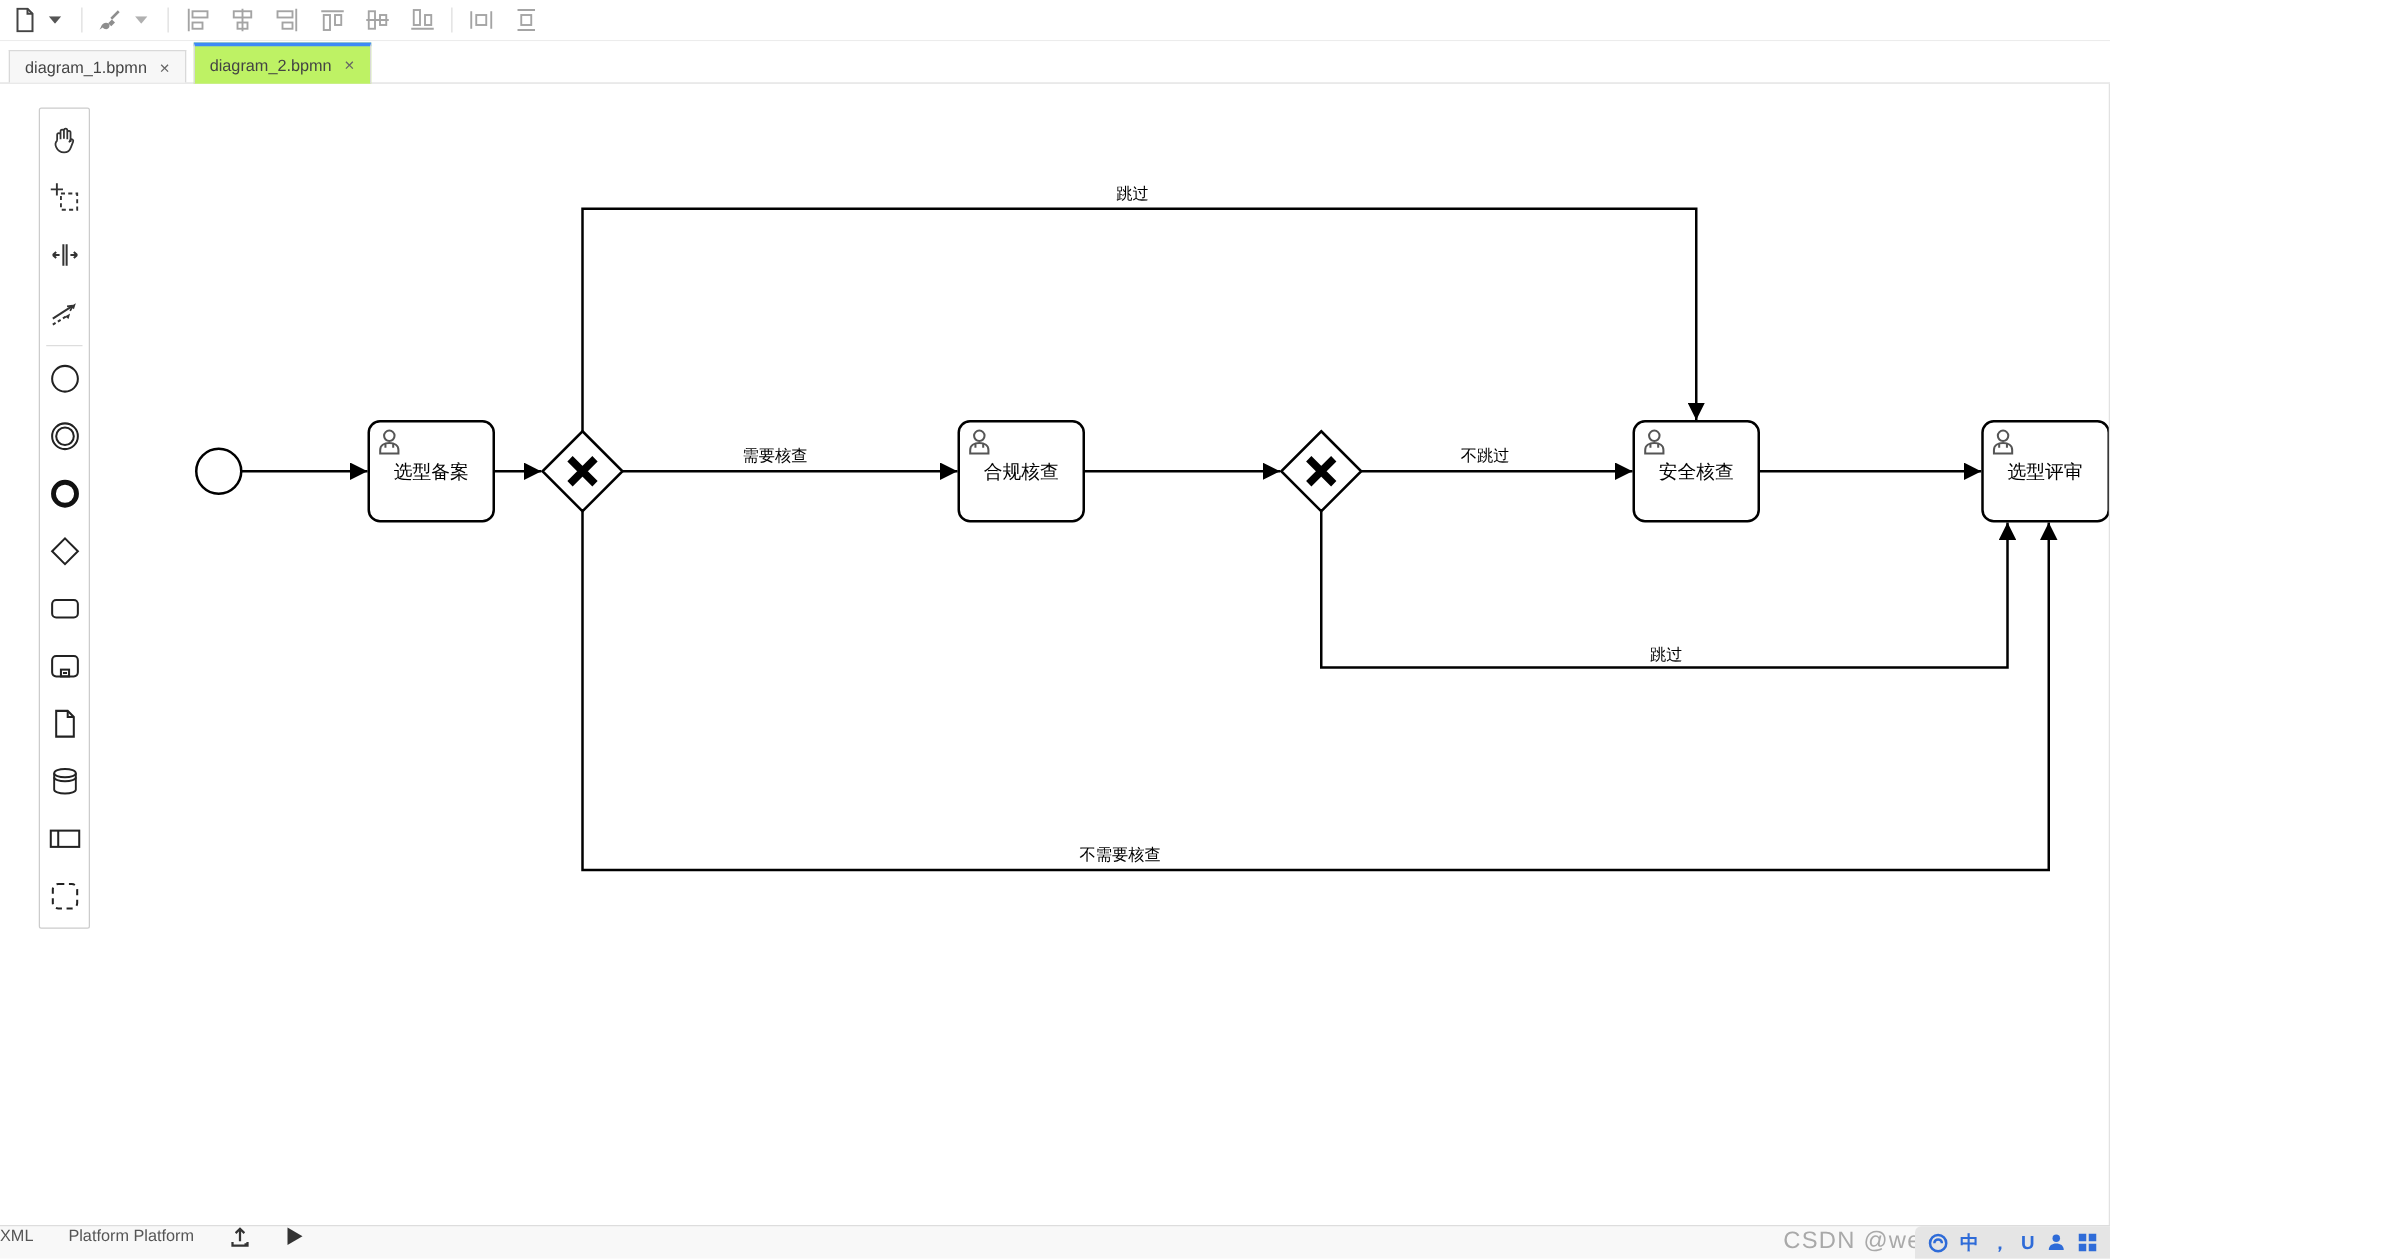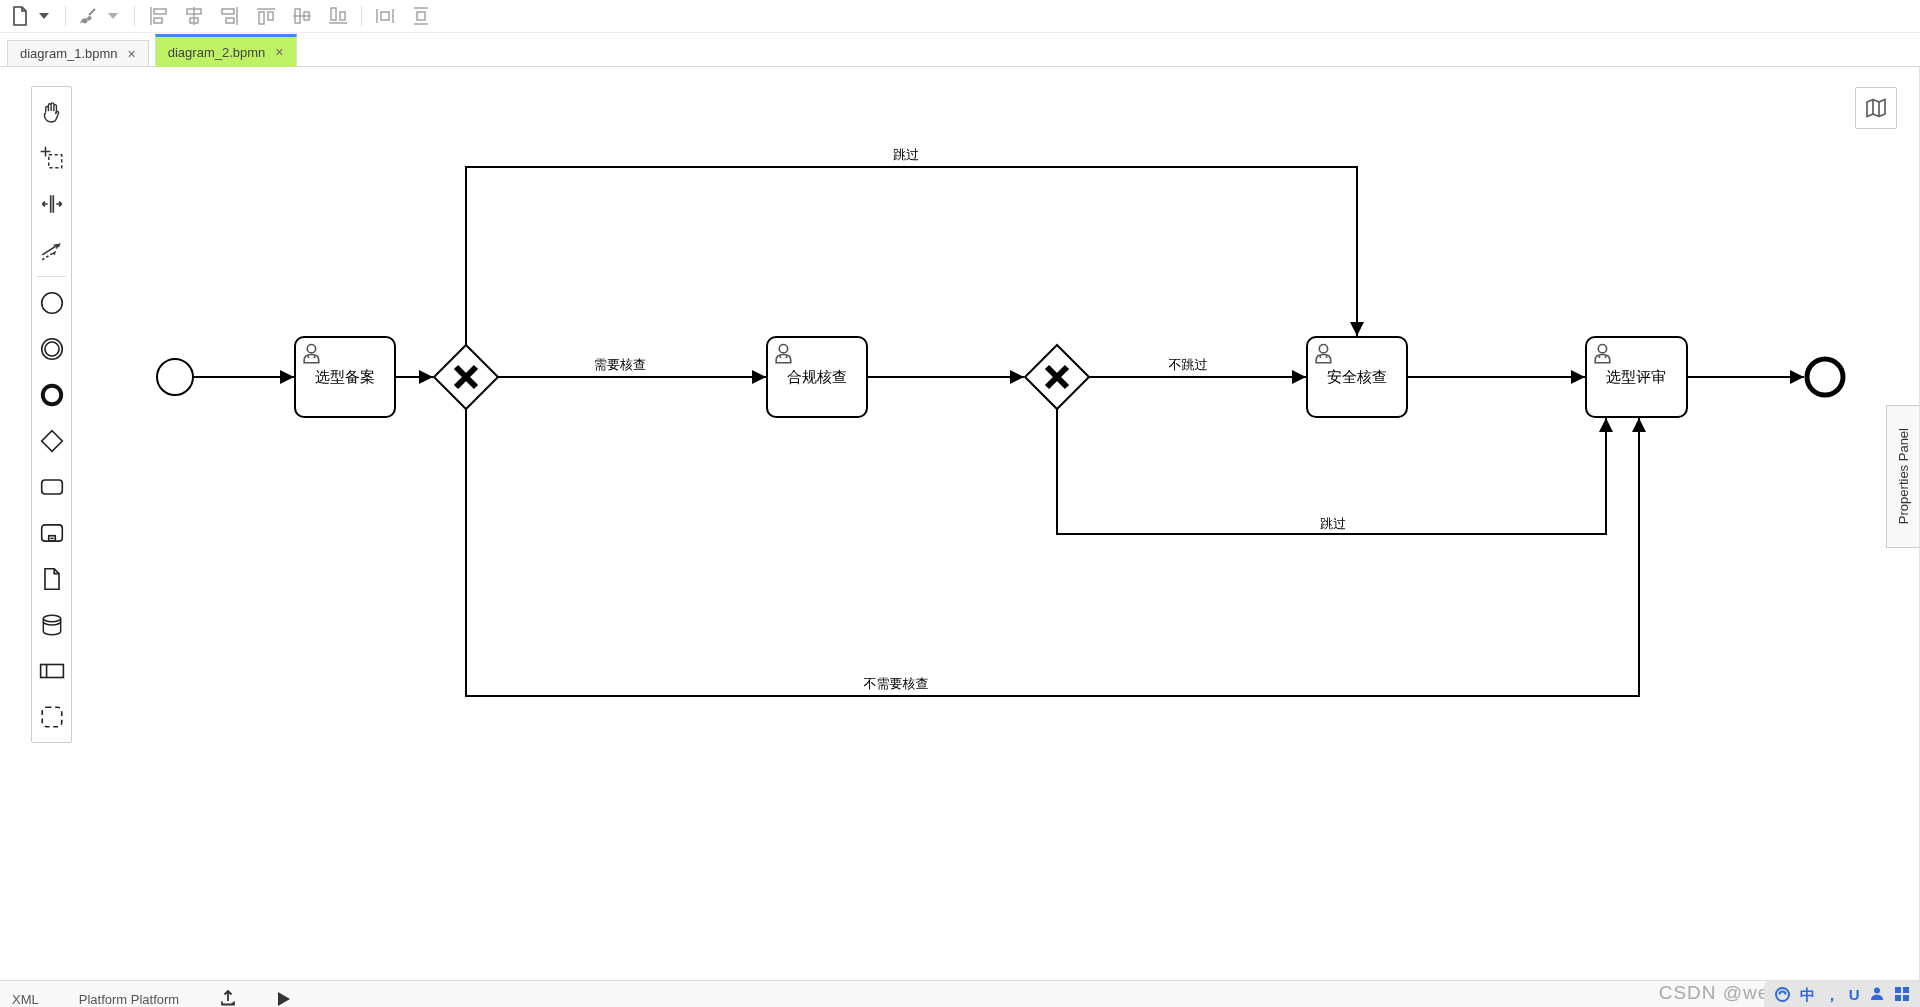--- a/index.html
+++ b/index.html
@@ -1,18 +1,18 @@
 <!DOCTYPE html>
 <html><head>
 <meta charset="utf-8">
 <style>
   * { margin:0; padding:0; box-sizing:border-box; }
   html,body { width:1920px; height:1007px; overflow:hidden; background:#fff;
               font-family:"Liberation Sans", sans-serif; }
-  .app { position:relative; width:1920px; height:1007px; display:flex; flex-direction:column; }
+  .app { position:relative; width:1688px; height:1007px; display:flex; flex-direction:column; }
 
   
   .toolbar { height:33px; background:#fff; border-bottom:1px solid #ececec;
              display:flex; align-items:center; padding:0 8px; flex:none; }
   .tb-btn { height:26px; min-width:24px; display:flex; align-items:center; justify-content:center;
             background:transparent; border:none; padding:0 3px; cursor:pointer; }
   .tb-caret { width:14px; }
   .tb-sep { width:1px; height:20px; background:#ddd; margin:0 9px; flex:none; }
   .tb-gap { width:8px; }
 
@@ -44,21 +44,21 @@
 
   
   .props-tab { position:absolute; left:1886px; top:338px; width:33px; height:143px;
                background:#f8f8f8; border:1px solid #ccc; border-right:none;
                display:flex; align-items:center; justify-content:center; cursor:pointer; }
   .props-tab span { writing-mode:vertical-rl; transform:rotate(180deg);
                     font-size:13px; color:#333; white-space:nowrap; }
 
   
   .statusbar { height:27px; background:#f8f8f8; border-top:1px solid #ddd;
-               display:flex; align-items:flex-end; padding-left:12px; gap:40px;
+               display:flex; align-items:flex-start; gap:28px;
                font-size:13px; color:#555; flex:none; position:relative; }
   .sb-link { cursor:pointer; }
   .sb-iconbtn { background:none; border:none; cursor:pointer; display:flex; align-items:center; }
 
   
   .watermark { position:absolute; right:14px; bottom:3px; font-size:19px; color:#a9a9a9;
                letter-spacing:1px; pointer-events:none; }
   .ime-bar { position:absolute; right:0; bottom:0; width:156px; height:26px;
              background:#e5e5e5; border-radius:5px 0 0 0;
              display:flex; align-items:center; justify-content:space-around; padding:0 5px; }

